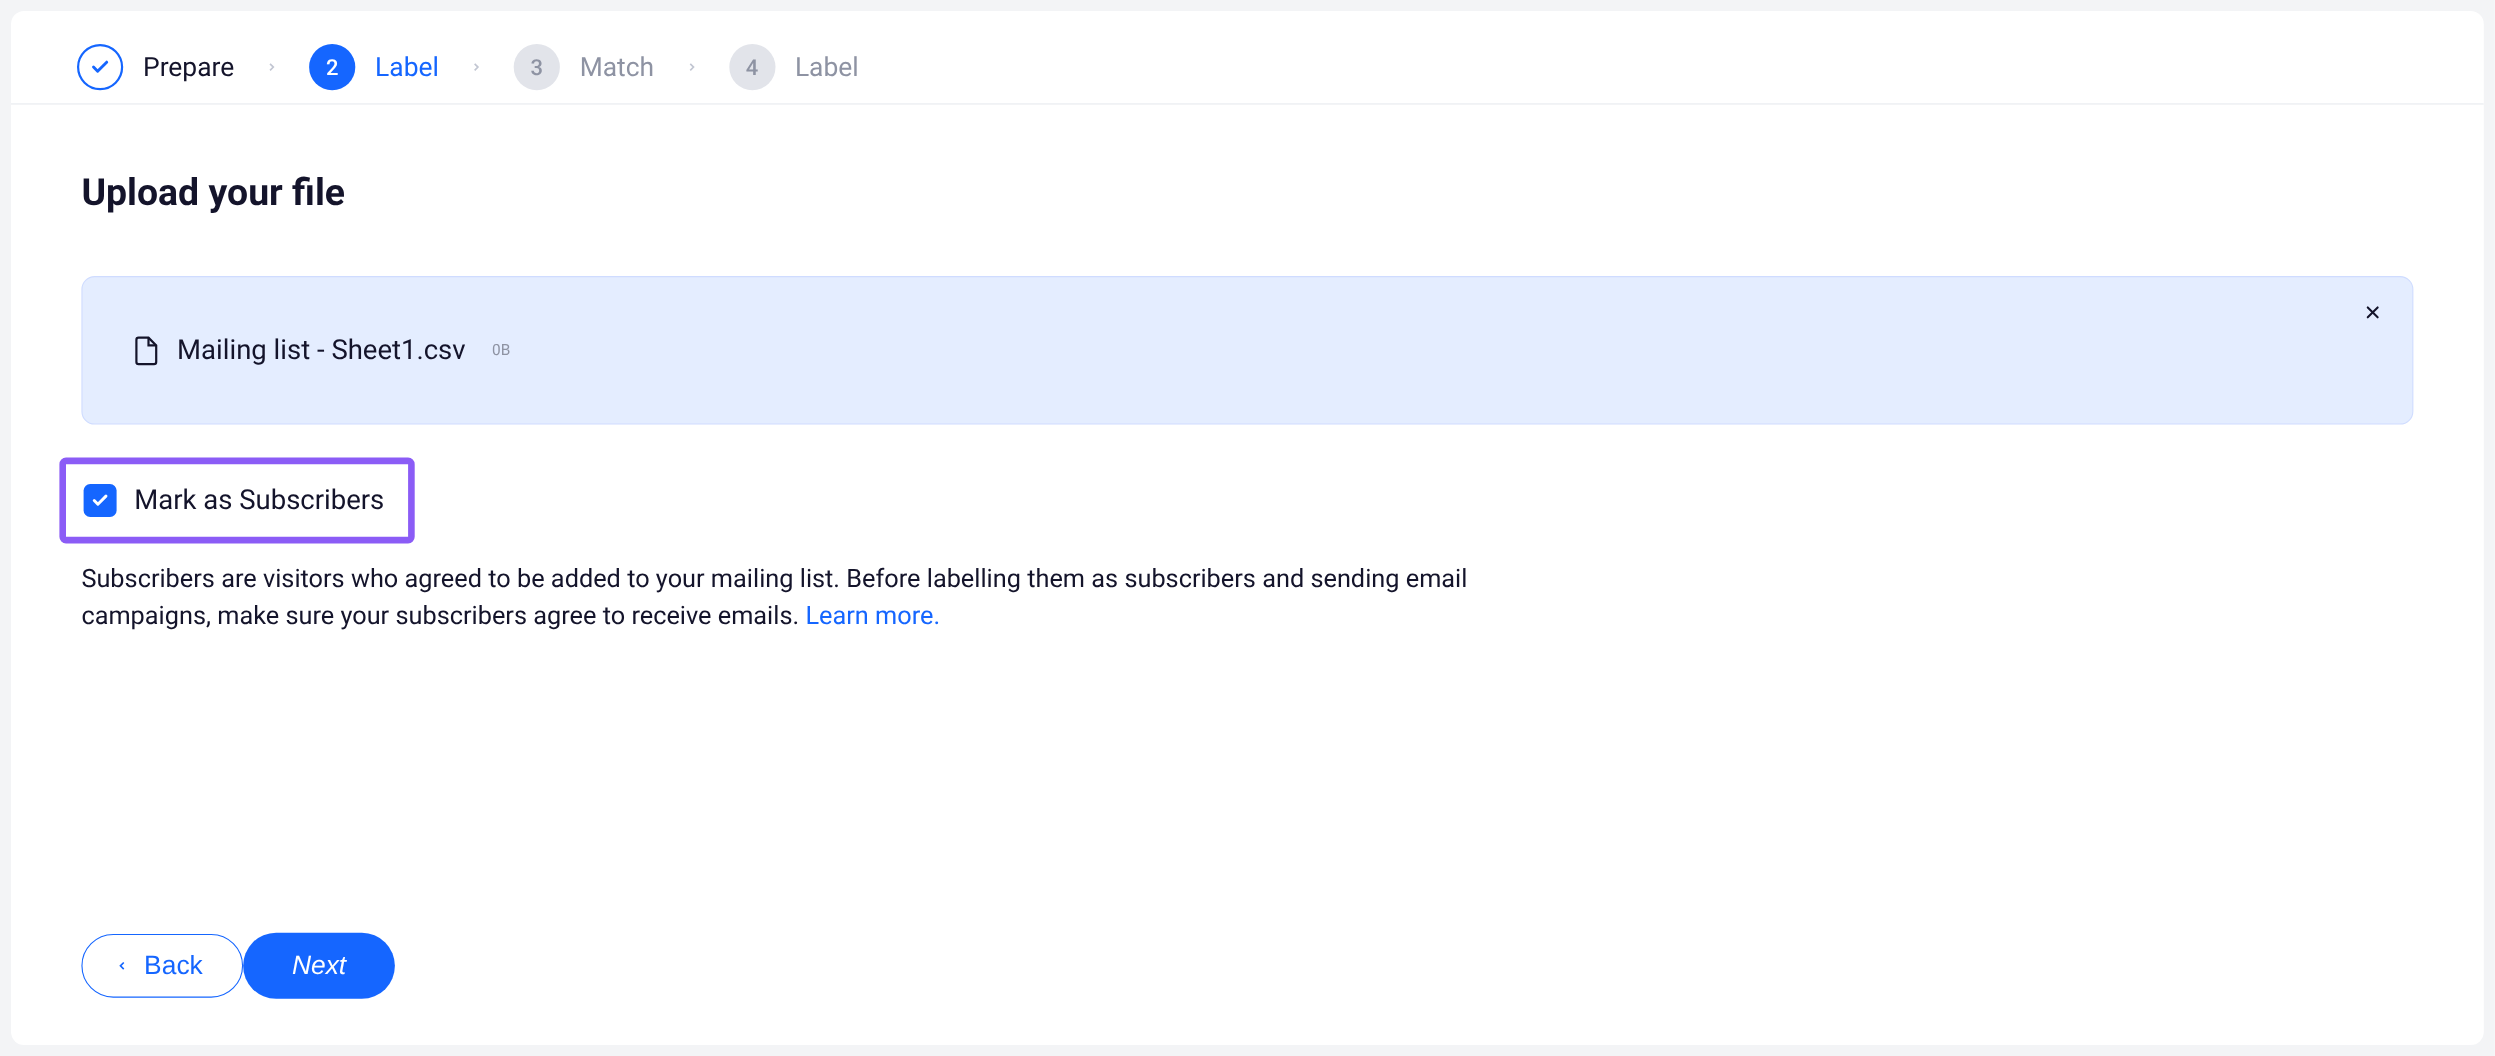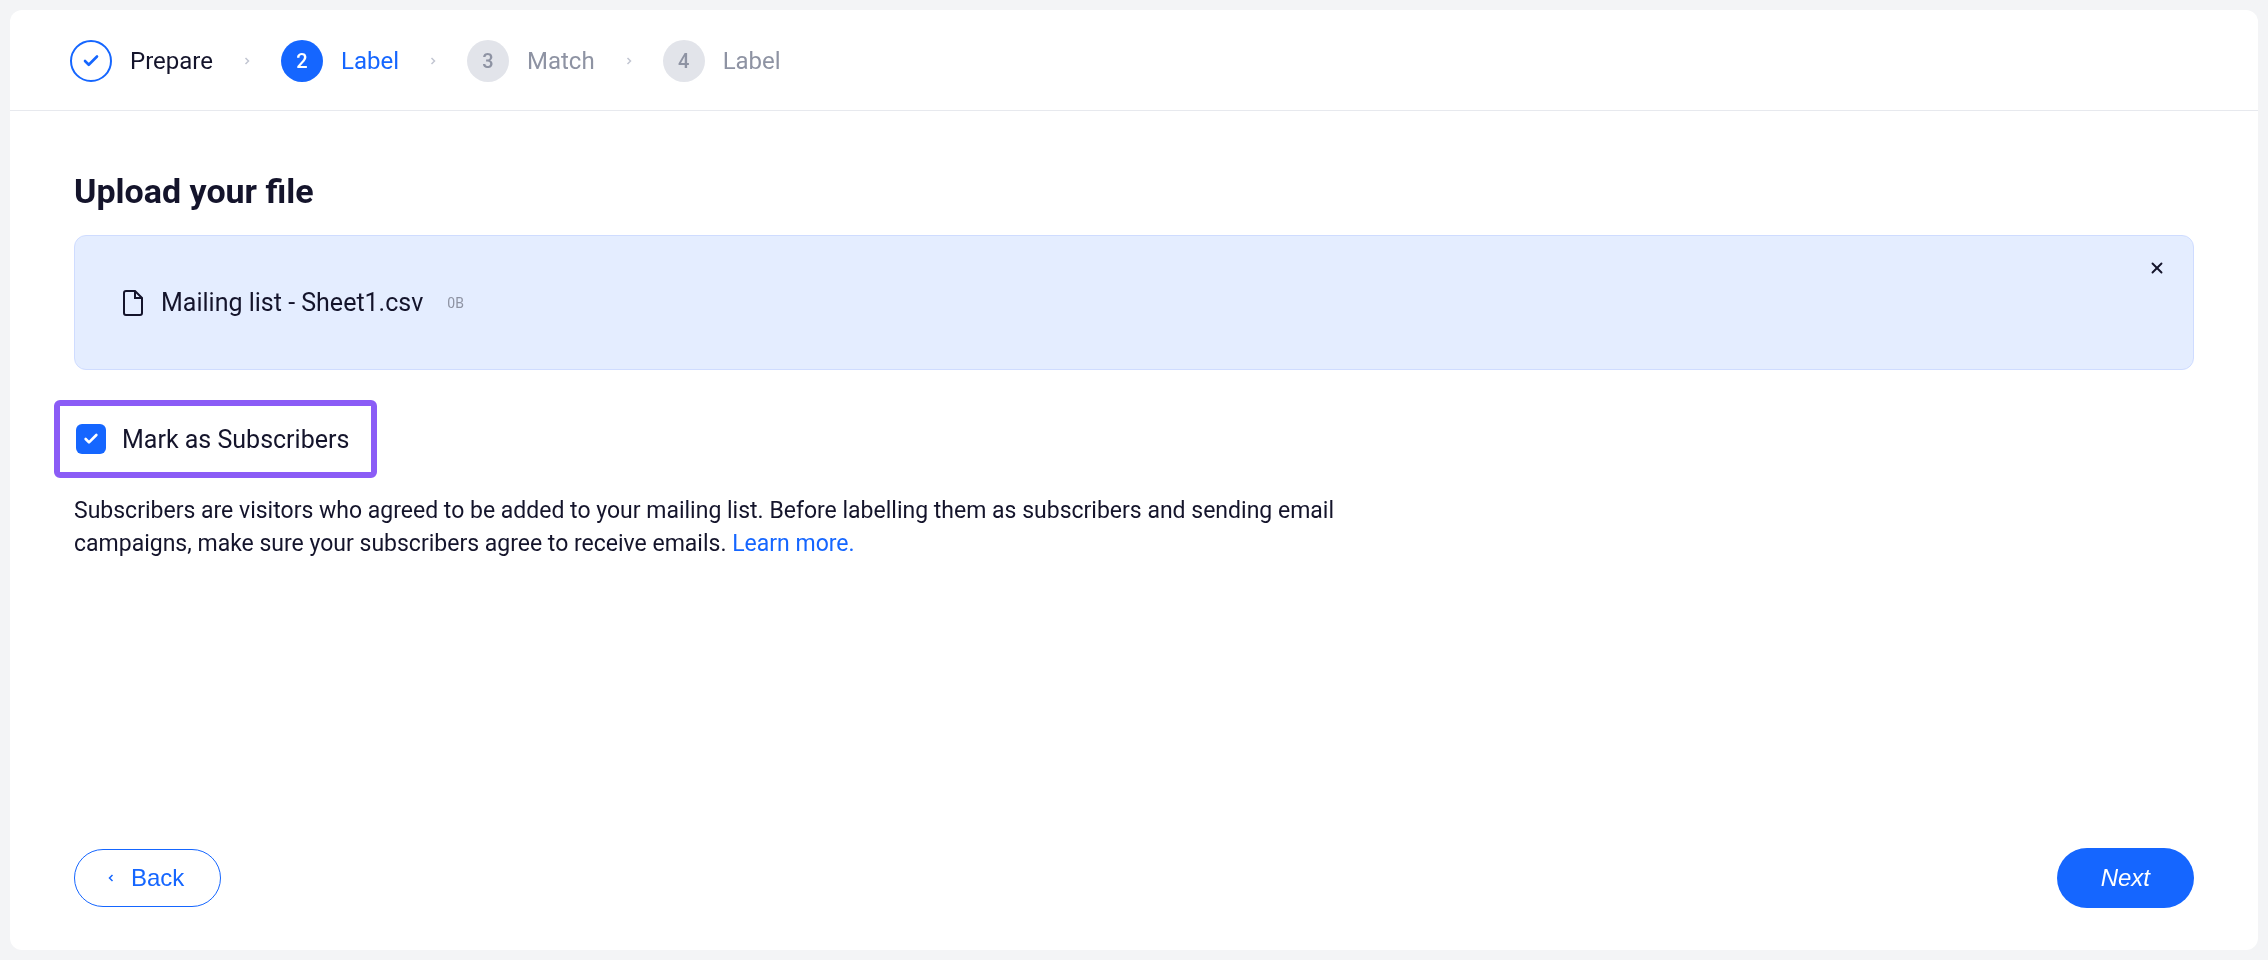--- a/index.html
+++ b/index.html
@@ -17,21 +17,21 @@
     height: 940px;
     position: relative;
     overflow: hidden;
   }
 
   
   .stepper {
     display: flex;
     align-items: center;
     gap: 28px;
-    padding: 30px 60px 28px 60px;
+    padding: 30px 60px 12px 60px;
     border-bottom: 1px solid #e7e9ee;
   }
   .step {
     display: flex;
     align-items: center;
     gap: 18px;
   }
   .step-circle {
     width: 42px;
     height: 42px;
@@ -64,21 +64,21 @@
   .step-sep svg { width: 12px; height: 12px; }
 
   
   .content {
     padding: 60px 64px 0 64px;
   }
   .page-title {
     font-size: 34px;
     font-weight: 700;
     color: #14142b;
-    margin-bottom: 24px;
+    margin-bottom: 56px;
   }
   .file-box {
     background: #e4edff;
     border: 1px solid #cfdcff;
     border-radius: 12px;
     padding: 52px 46px;
     position: relative;
     display: flex;
     align-items: center;
     gap: 16px;
@@ -135,21 +135,20 @@
   }
   .desc a { color: #1566ff; text-decoration: none; cursor: pointer; text-align: center; }
 
   
   .footer {
     position: absolute;
     bottom: 42px;
     left: 64px;
     right: 64px;
     display: flex;
-    justify-content: space-between;
     align-items: center;
   }
   .btn-back {
     display: inline-flex;
     align-items: center;
     gap: 14px;
     border: 1.5px solid #1566ff;
     color: #1566ff;
     background: #fff;
     border-radius: 999px;

